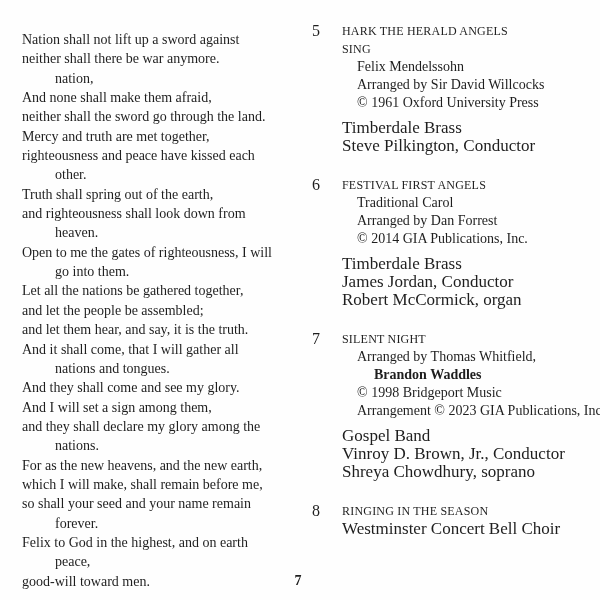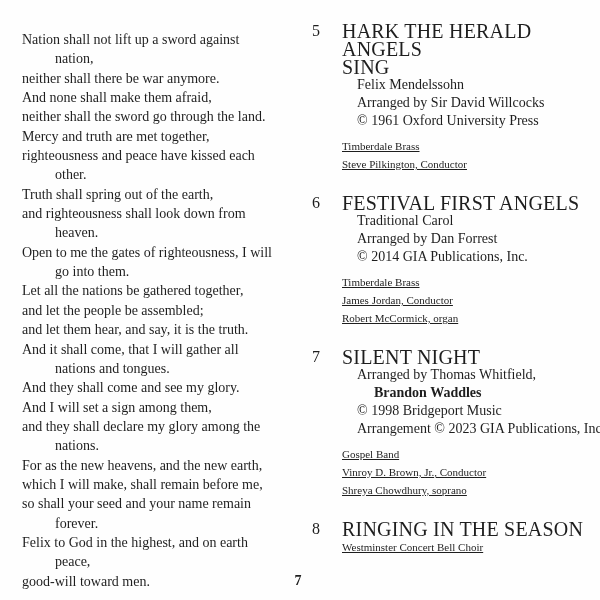--- a/index.html
+++ b/index.html
@@ -40,38 +40,37 @@
   .trow { display: flex; align-items: flex-start; }
   .tnum {
     width: 30px;
     flex: 0 0 30px;
     font-size: 16px;
     line-height: 18px;
   }
   .tbody { flex: 1 1 auto; }
   .title {
     margin: 0;
-    font-size: 20px;
+    font-size: 12px;
     font-weight: normal;
     line-height: 18px;
     letter-spacing: 0.2px;
   }
   .credits {
     font-size: 14px;
     line-height: 18px;
     padding-left: 15px;
     white-space: nowrap;
   }
   .credit.indent2 { padding-left: 17px; font-weight: bold; }
   .performers {
-    font-size: 11px;
+    font-size: 17px;
     line-height: 18px;
     margin-top: 7px;
     white-space: nowrap;
-    text-decoration: underline;
   }
   .performers.flush { margin-top: 0; }
 
   
   .pagenum {
     position: absolute;
     left: 0;
     right: 4px;
     top: 573px;
     text-align: center;
@@ -81,23 +80,23 @@
 </style>
 </head>
 <body>
 
 <div class="page">
 
   <div class="scripture">
 
       <div class="sline">Nation shall not lift up a sword against</div>
 
+      <div class="sline">neither shall there be war anymore.</div>
+
       <div class="sline indent">nation,</div>
-
-      <div class="sline">neither shall there be war anymore.</div>
 
       <div class="sline">And none shall make them afraid,</div>
 
       <div class="sline">neither shall the sword go through the land.</div>
 
       <div class="sline">Mercy and truth are met together,</div>
 
       <div class="sline">righteousness and peace have kissed each</div>
 
       <div class="sline indent">other.</div>

